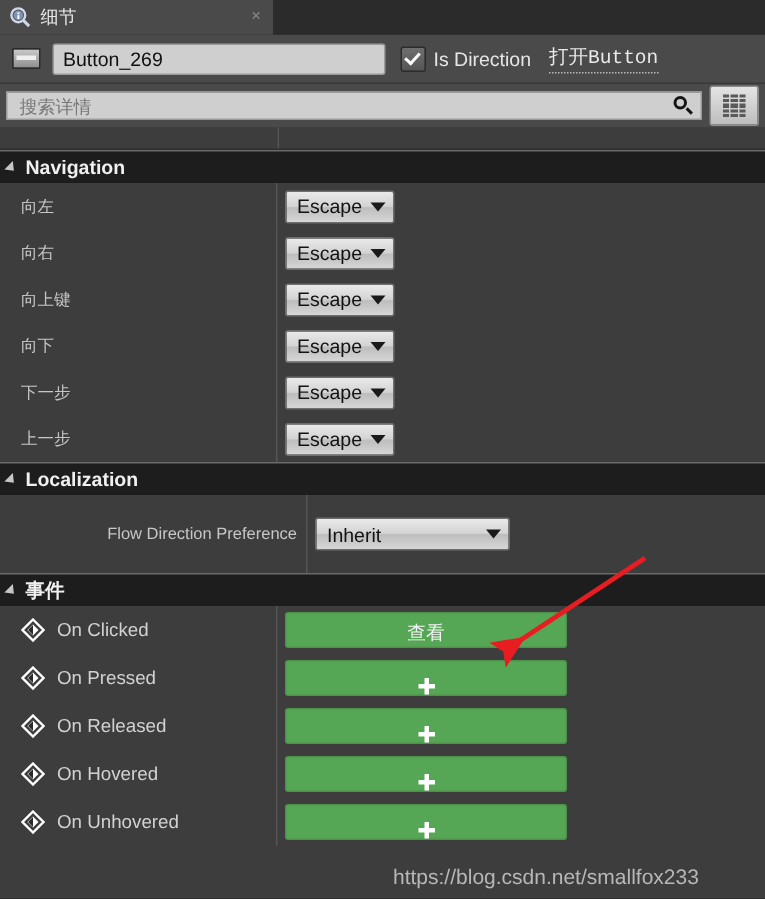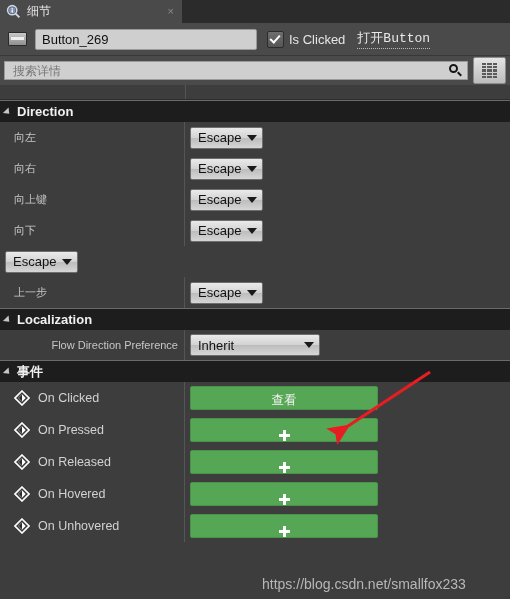--- a/index.html
+++ b/index.html
@@ -292,21 +292,21 @@
     width: 0; height: 0;
     border-left: 5px solid transparent;
     border-right: 5px solid transparent;
     border-top: 6px solid #1a1a1a;
     margin-left: 6px;
   }
   .combo.wide { width: 130px; }
   .combo.wide .caret { margin-left: auto; }
 
   
-  .loc-row { height: 30px; }
+  .loc-row { height: 52px; padding-left: 20px; }
   .loc-row .plabel { justify-content: flex-end; padding-right: 6px; padding-left: 14px; }
 
   
   .erow {
     height: 32px;
     display: flex;
     align-items: center;
     position: relative;
   }
   .erow .elabel {
@@ -400,21 +400,21 @@
       <span class="tab-close">×</span>
     </div>
     <div class="tabstrip-rest"></div>
   </div>
 
   <div class="namerow">
     <span class="widget-glyph"></span>
     <input class="name-input" type="text" value="Button_269" style="">
     <span class="isvar">
       <span class="checkbox"></span>
-      <span class="isvar-label">Is Clicked</span>
+      <span class="isvar-label">Is Direction</span>
     </span>
     <span class="openlink">打开Button</span>
   </div>
 
   <div class="searchrow">
     <div class="searchbox">
       <input type="text" placeholder="搜索详情" style="">
       <span class="mag"></span>
     </div>
     <div class="gridbtn">
@@ -435,21 +435,21 @@
           <i></i>
           <i></i>
       </span>
     </div>
   </div>
 
   <div class="thinstrip"></div>
 
   <div class="section">
     <span class="tri"></span>
-    <span class="section-title">Direction</span>
+    <span class="section-title">Navigation</span>
   </div>
   <div class="rows">
 
     <div class="prow">
       <div class="plabel">向左</div>
       <div class="pval">
         <span class="combo">
           <span>Escape</span>
           <span class="caret"></span>
         </span>
@@ -480,20 +480,21 @@
       <div class="plabel">向下</div>
       <div class="pval">
         <span class="combo">
           <span>Escape</span>
           <span class="caret"></span>
         </span>
       </div>
     </div>
 
     <div class="prow">
+      <div class="plabel">下一步</div>
       <div class="pval">
         <span class="combo">
           <span>Escape</span>
           <span class="caret"></span>
         </span>
       </div>
     </div>
 
     <div class="prow">
       <div class="plabel">上一步</div>

